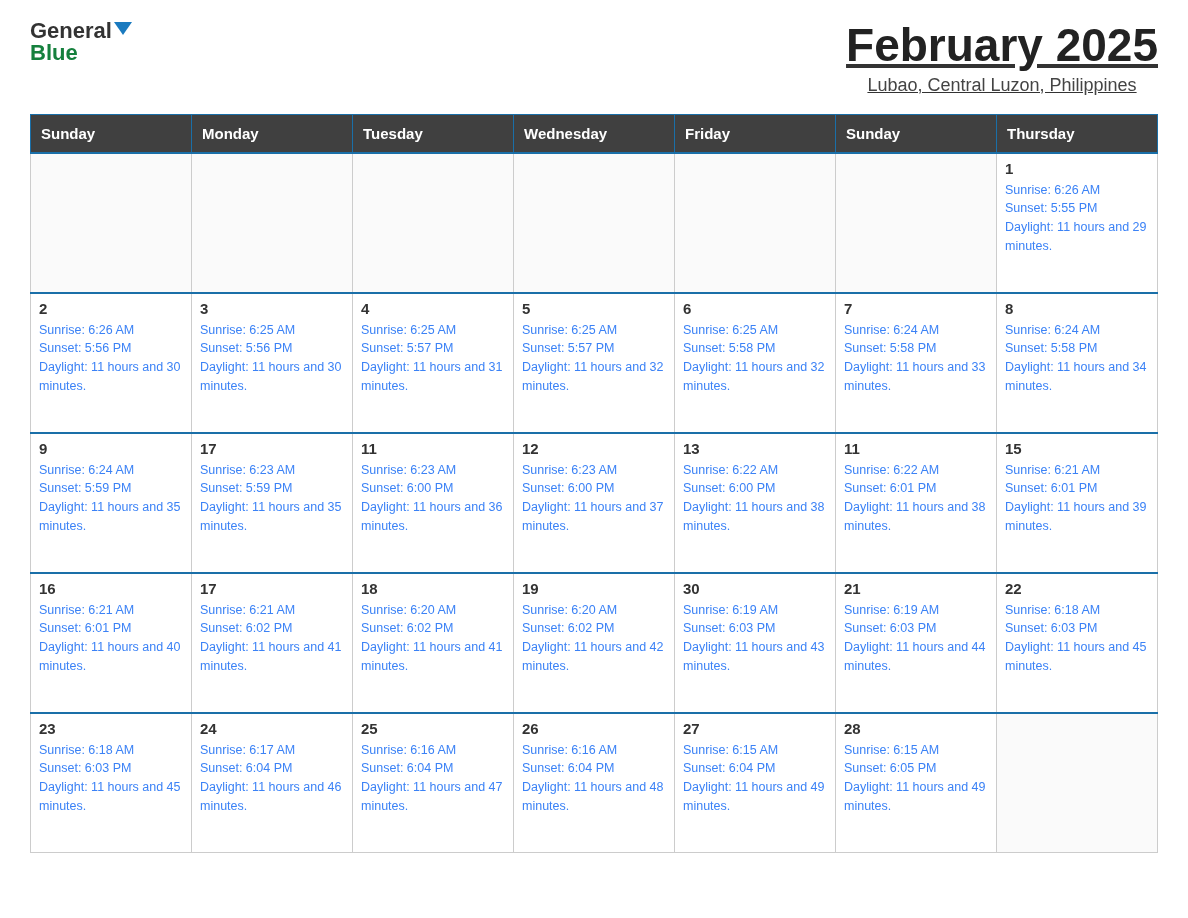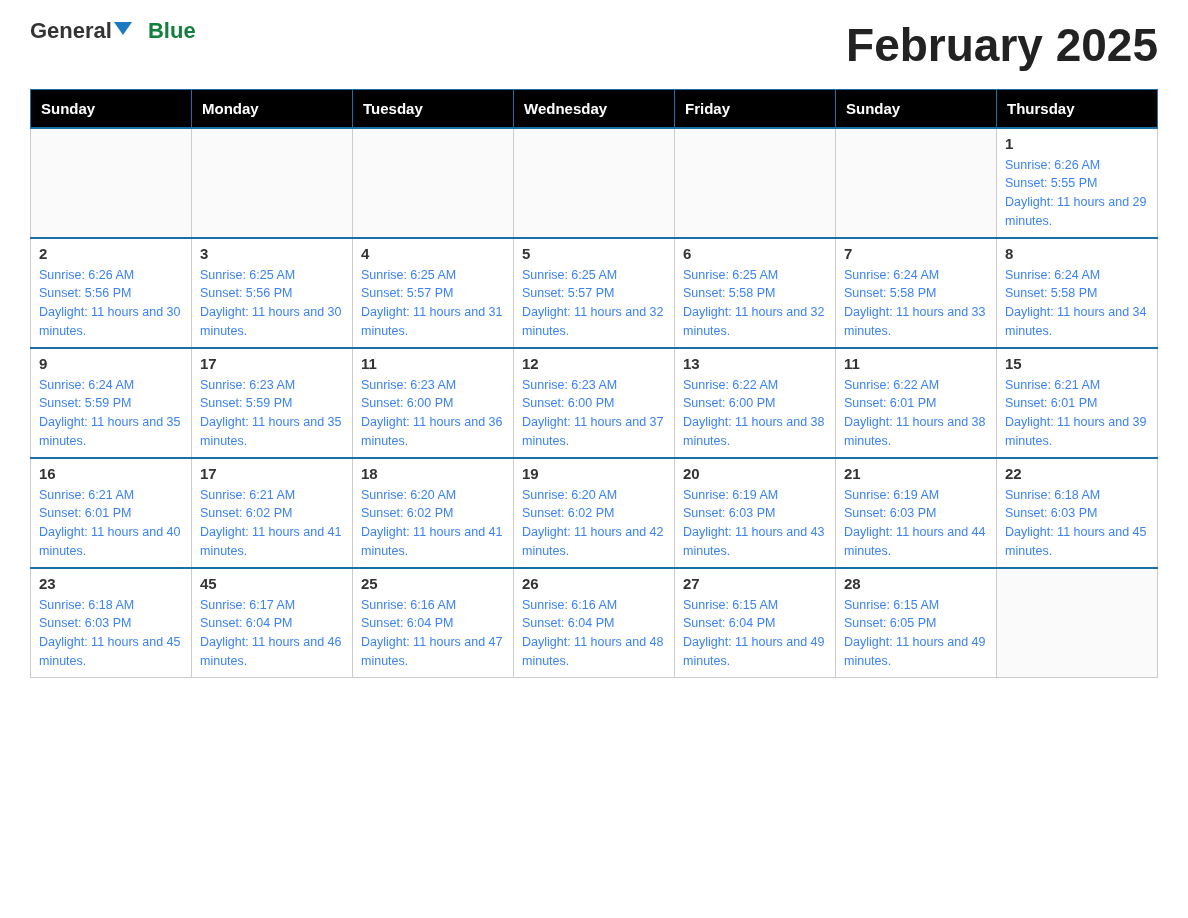--- a/index.html
+++ b/index.html
@@ -10,23 +10,22 @@
       color: #333;
     }
     .header {
       display: flex;
       justify-content: space-between;
       align-items: flex-start;
       margin-bottom: 18px;
     }
     .logo {
       display: flex;
-      flex-direction: row;
+      flex-direction: column;
       align-items: flex-start;
-      gap: 16px;
     }
     .logo-general {
       font-size: 22px;
       font-weight: bold;
       color: #333;
       line-height: 1;
     }
     .logo-blue {
       font-size: 22px;
       font-weight: bold;
@@ -40,54 +39,55 @@
       border-left: 9px solid transparent;
       border-right: 9px solid transparent;
       border-top: 13px solid #1a7abf;
       margin-left: 2px;
       vertical-align: middle;
       position: relative;
       top: -3px;
     }
     .title-section {
       text-align: center;
+      text-decoration: underline;
     }
     .main-title {
       font-size: 46px;
       font-weight: bold;
       color: #222;
       line-height: 1.1;
     }
     .subtitle {
       font-size: 18px;
       color: #444;
       margin-top: 4px;
     }
     .calendar {
       width: 100%;
       border-collapse: collapse;
       border: 1px solid #ccc;
     }
     .calendar th {
-      background-color: #000000;
+      background-color: #404040;
       color: #fff;
       font-size: 15px;
       font-weight: bold;
       padding: 10px 10px;
       text-align: left;
       border: 1px solid #1a6fa8;
     }
     .calendar td {
       vertical-align: top;
       padding: 6px 8px;
       border: 1px solid #ccc;
       width: 14.28%;
       font-size: 13px;
       min-height: 90px;
-      height: 110px;
+      height: 140px;
     }
     .day-number {
       font-size: 15px;
       font-weight: bold;
       margin-bottom: 4px;
       display: block;
     }
     .day-info {
       font-size: 12.5px;
       color: #3b82f6;
@@ -106,20 +106,21 @@
 <div class="header">
   <div class="logo">
     <div style="display:flex;align-items:center;">
       <span class="logo-general">General</span>
       <span class="logo-icon"></span>
     </div>
     <span class="logo-blue">Blue</span>
   </div>
   <div class="title-section">
     <div class="main-title">February 2025</div>
+    <div class="subtitle">Lubao, Central Luzon, Philippines</div>
   </div>
 </div>
 
 <table class="calendar">
   <thead>
     <tr>
 
     <th>Sunday</th>
         <th>Monday</th>
         <th>Tuesday</th>
@@ -213,39 +214,39 @@
         </td>
         <td>
           <span class="day-number">18</span>
           <div class="day-info">Sunrise: 6:20 AM<br>Sunset: 6:02 PM<br>Daylight: 11 hours and 41 minutes.</div>
         </td>
         <td>
           <span class="day-number">19</span>
           <div class="day-info">Sunrise: 6:20 AM<br>Sunset: 6:02 PM<br>Daylight: 11 hours and 42 minutes.</div>
         </td>
         <td>
-          <span class="day-number">20</span>
+          <span class="day-number">30</span>
           <div class="day-info">Sunrise: 6:19 AM<br>Sunset: 6:03 PM<br>Daylight: 11 hours and 43 minutes.</div>
         </td>
         <td>
           <span class="day-number">21</span>
           <div class="day-info">Sunrise: 6:19 AM<br>Sunset: 6:03 PM<br>Daylight: 11 hours and 44 minutes.</div>
         </td>
         <td>
           <span class="day-number">22</span>
           <div class="day-info">Sunrise: 6:18 AM<br>Sunset: 6:03 PM<br>Daylight: 11 hours and 45 minutes.</div>
         </td>
       </tr>
       <tr class="week-row">
         <td>
           <span class="day-number">23</span>
           <div class="day-info">Sunrise: 6:18 AM<br>Sunset: 6:03 PM<br>Daylight: 11 hours and 45 minutes.</div>
         </td>
         <td>
-          <span class="day-number">45</span>
+          <span class="day-number">24</span>
           <div class="day-info">Sunrise: 6:17 AM<br>Sunset: 6:04 PM<br>Daylight: 11 hours and 46 minutes.</div>
         </td>
         <td>
           <span class="day-number">25</span>
           <div class="day-info">Sunrise: 6:16 AM<br>Sunset: 6:04 PM<br>Daylight: 11 hours and 47 minutes.</div>
         </td>
         <td>
           <span class="day-number">26</span>
           <div class="day-info">Sunrise: 6:16 AM<br>Sunset: 6:04 PM<br>Daylight: 11 hours and 48 minutes.</div>
         </td>

